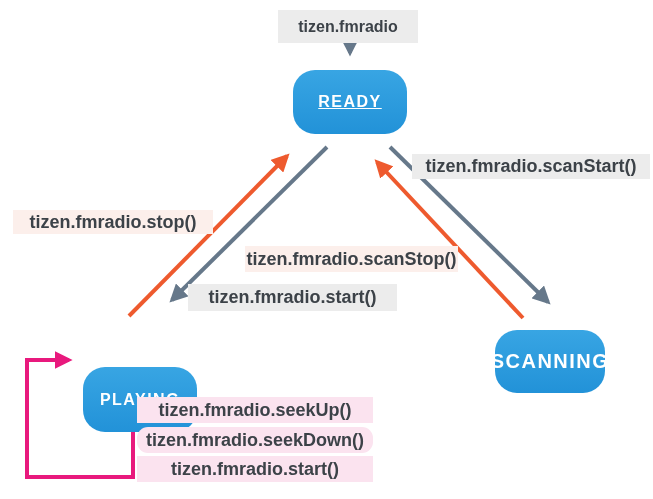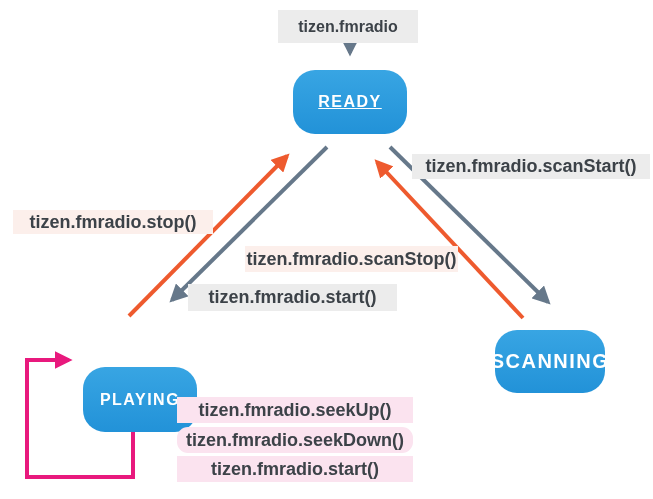--- a/index.html
+++ b/index.html
@@ -37,21 +37,21 @@
   .lbl{
     position:absolute;
     display:flex;align-items:center;justify-content:center;
     font-weight:700;
     font-size:18px;
     color:var(--label-text,#3c4248);
     white-space:nowrap;
   }
   .lbl.gray {background:var(--label-bg-gray,#ececec);}
   .lbl.peach{background:var(--label-bg-peach,#fcefeb);}
-  .lbl.pink {background:var(--label-bg-pink,#fbe3ef);margin-left:40px;}
+  .lbl.pink {background:var(--label-bg-pink,#fbe3ef);}
 
   .lbl.title     {left:278px;top:10px; width:140px;height:33px;font-size:16px;}
   .lbl.stop      {left:13px; top:210px;width:200px;height:24px;}
   .lbl.scanstart {left:412px;top:154px;width:238px;height:25px;}
   .lbl.scanstop  {left:245px;top:246px;width:213px;height:26px;}
   .lbl.start-mid {left:188px;top:284px;width:209px;height:27px;}
   .lbl.seekup    {left:137px;top:397px;width:236px;height:26px;}
   .lbl.seekdown  {left:137px;top:427px;width:236px;height:26px;border-radius:11px;}
   .lbl.start-bot {left:137px;top:456px;width:236px;height:26px;}
 </style>

